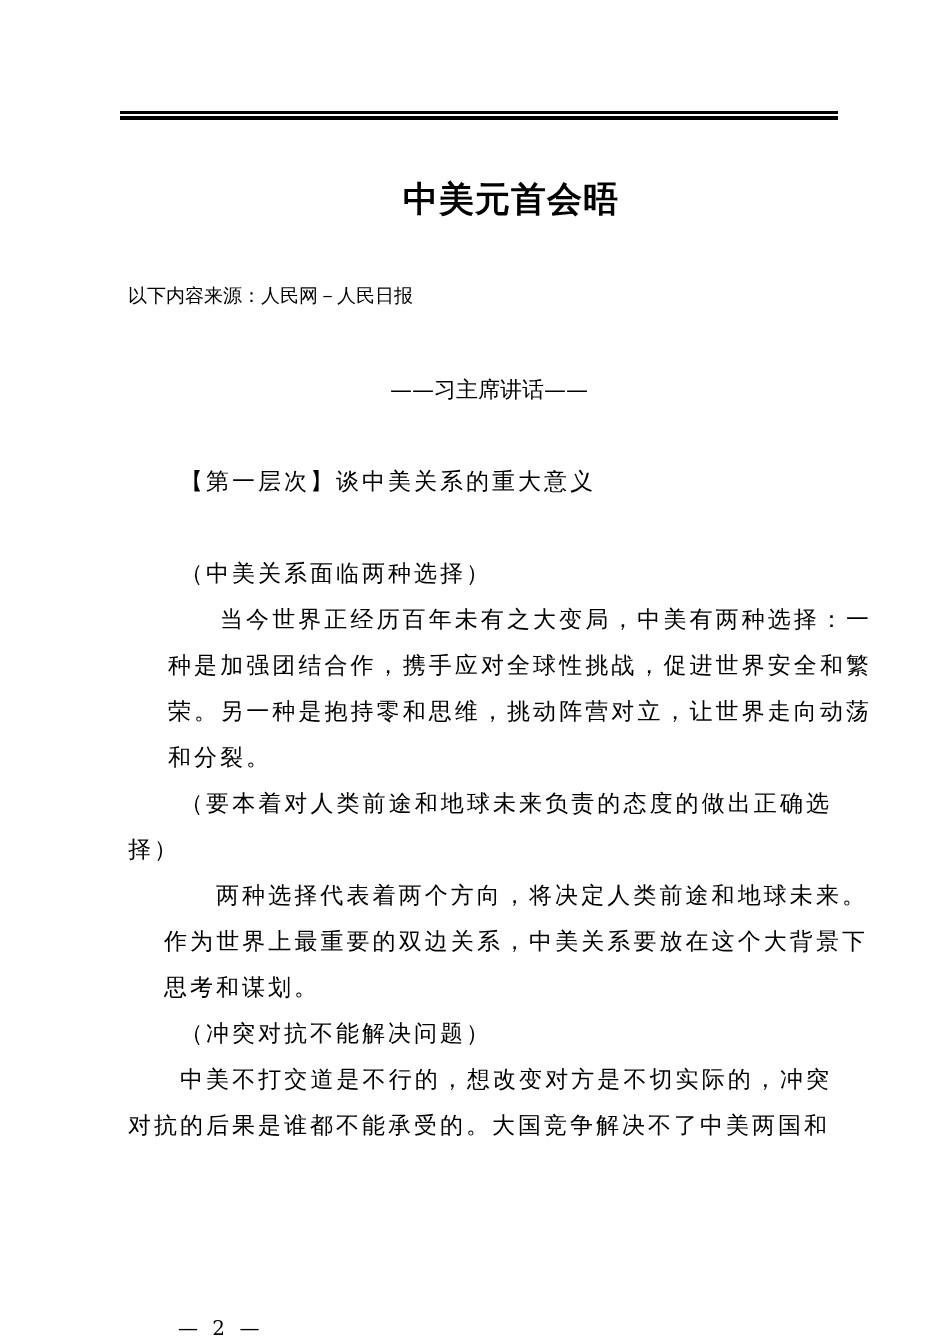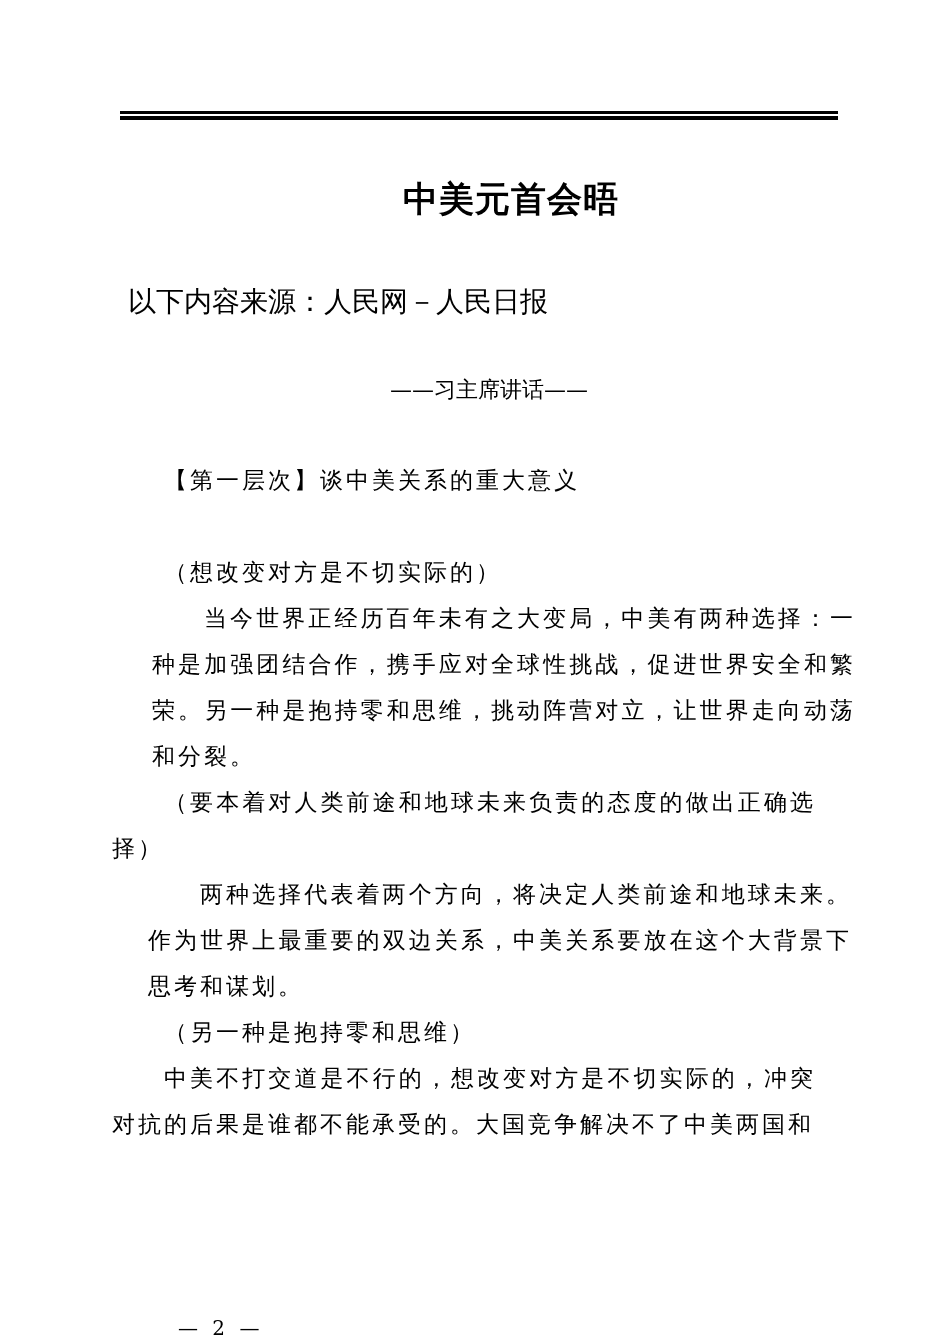--- a/index.html
+++ b/index.html
@@ -40,39 +40,39 @@
     font-size: 35px;
     font-weight: bold;
     font-family: "DejaVu Serif", "Liberation Serif", serif;
     letter-spacing: 1px;
     padding-left: 36px;
   }
   .source {
     position: absolute;
     left: 128px;
     top: 283px;
-    font-size: 28px;
+    font-size: 19px;
     font-family: Liberation Sans, sans-serif;
   }
   .speech-label {
     position: absolute;
     left: 390px;
     top: 375px;
     font-size: 22px;
     font-family: "DejaVu Sans", "Liberation Sans", sans-serif;
   }
   .body-text {
     position: absolute;
-    left: 112px;
+    left: 128px;
     width: 704px;
     font-size: 23px;
     line-height: 46px;
     letter-spacing: 3px;
     text-align: justify;
-    font-family: Liberation Serif, serif;
+    font-family: Liberation Sans, sans-serif;
   }
   .indent {
     text-indent: 52px;
   }
   .page-num {
     position: absolute;
     left: 178px;
     top: 1316px;
     font-size: 20px;
     font-family: "DejaVu Serif", "Liberation Serif", serif;
@@ -87,26 +87,26 @@
   <div class="rule-bottom"></div>
 
   <div class="title">中美元首会晤</div>
 
   <div class="source">以下内容来源：人民网－人民日报</div>
 
   <div class="speech-label">——习主席讲话——</div>
 
   <div class="body-text indent" style="top: 458px;">【第一层次】谈中美关系的重大意义</div>
 
-  <div class="body-text indent" style="top: 550px;">（想改变对方是不切实际的）</div>
+  <div class="body-text indent" style="top: 550px;">（中美关系面临两种选择）</div>
 
   <div class="body-text indent" style="top: 596px; margin-left: 40px;">当今世界正经历百年未有之大变局，中美有两种选择：一种是加强团结合作，携手应对全球性挑战，促进世界安全和繁荣。另一种是抱持零和思维，挑动阵营对立，让世界走向动荡和分裂。</div>
 
   <div class="body-text indent" style="top: 780px;">（要本着对人类前途和地球未来负责的态度的做出正确选择）</div>
 
   <div class="body-text indent" style="top: 872px; margin-left: 36px;">两种选择代表着两个方向，将决定人类前途和地球未来。作为世界上最重要的双边关系，中美关系要放在这个大背景下思考和谋划。</div>
 
-  <div class="body-text indent" style="top: 1010px;">（另一种是抱持零和思维）</div>
+  <div class="body-text indent" style="top: 1010px;">（冲突对抗不能解决问题）</div>
 
   <div class="body-text indent" style="top: 1056px;">中美不打交道是不行的，想改变对方是不切实际的，冲突对抗的后果是谁都不能承受的。大国竞争解决不了中美两国和</div>
 
   <div class="page-num">— 2 —</div>
 </div>
 
 </body></html>

